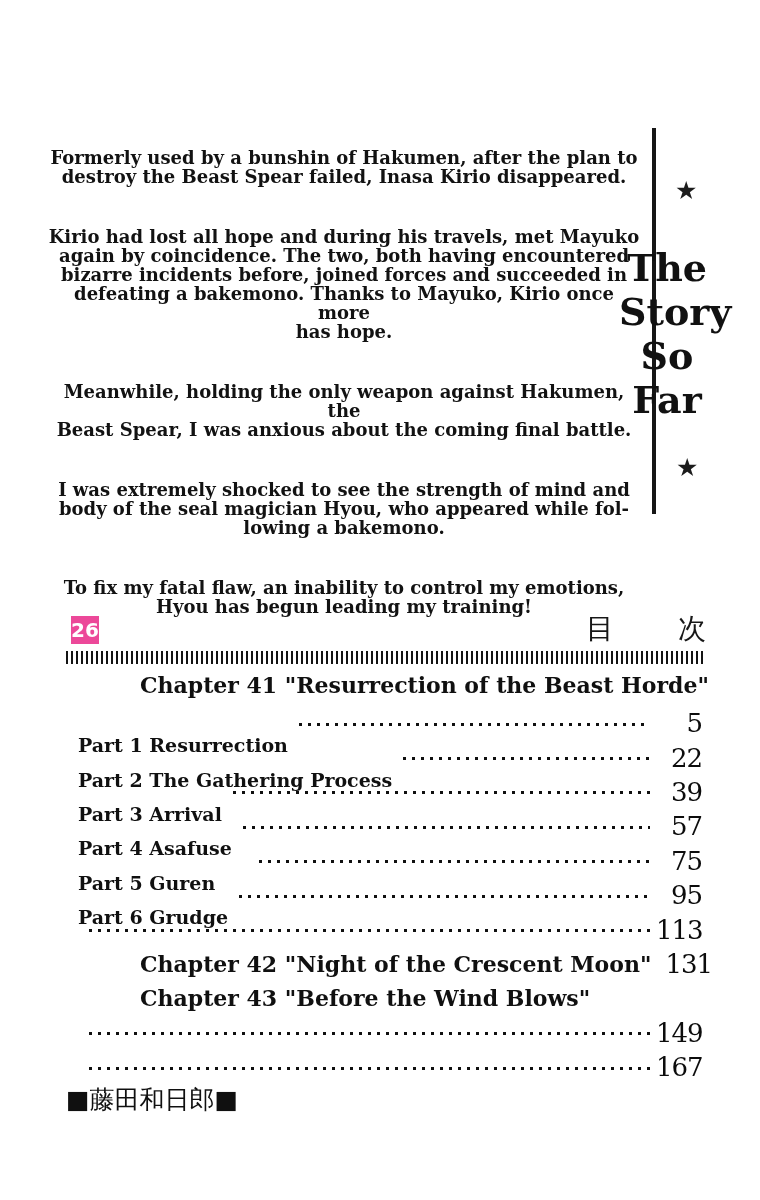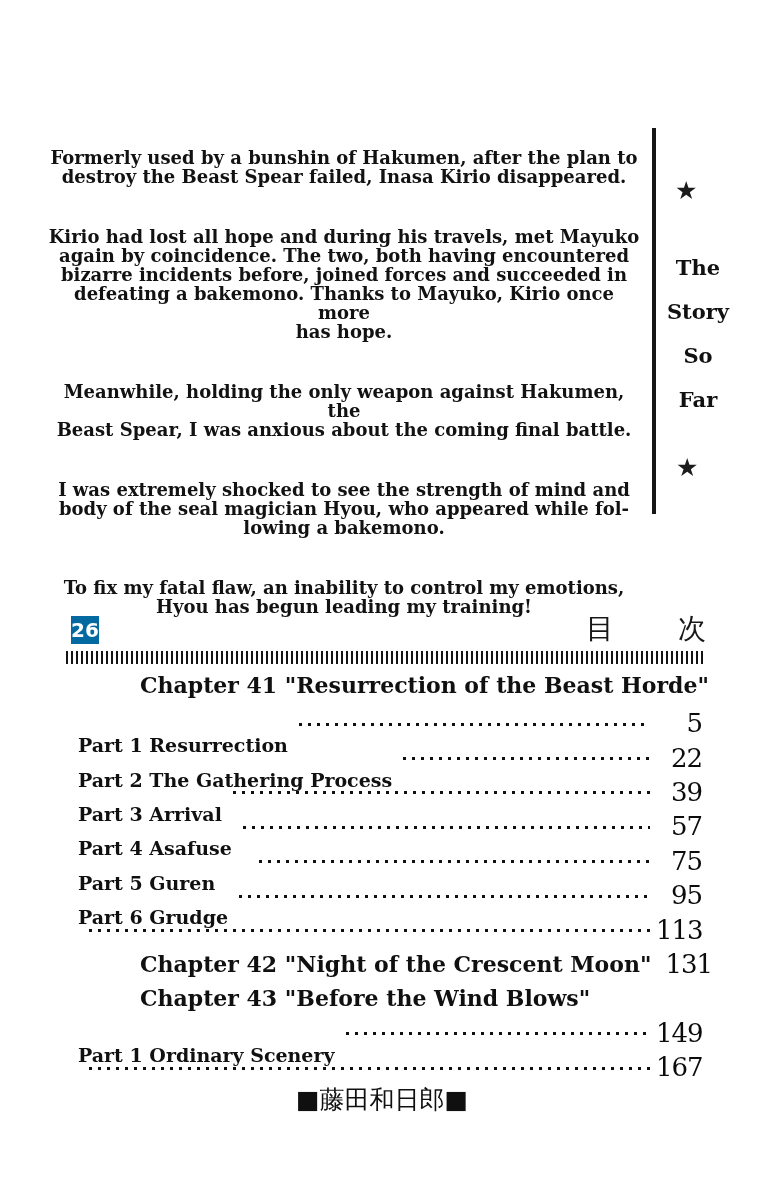--- a/index.html
+++ b/index.html
@@ -14,33 +14,33 @@
     text-align:center;font-family:"DejaVu Serif",serif;font-weight:bold;
     font-size:18px;line-height:19px;white-space:pre-line;color:#121212;
   }
   .story p{margin:0 0 22px 0;}
   
   .rule{position:absolute;left:652px;top:128px;width:4px;height:386px;background:#161616;}
   .star{position:absolute;font-family:"DejaVu Sans",sans-serif;font-size:25px;line-height:1;color:#1c1c1c;}
   .star-top{left:675px;top:178px;}
   .star-bottom{left:676px;top:455px;}
   .side-title{
-    position:absolute;left:650px;top:246px;width:96px;text-align:center;
-    font-family:"DejaVu Serif",serif;font-weight:bold;font-size:21px;line-height:44px;
+    position:absolute;left:619px;top:246px;width:96px;text-align:center;
+    font-family:"DejaVu Serif",serif;font-weight:bold;font-size:38px;line-height:44px;
     white-space:pre-line;color:#111;
   }
   
   .toc{position:absolute;left:66px;top:606px;width:640px;}
   .toc-header{display:flex;align-items:flex-end;height:40px;}
   .series{
     font-family:"DejaVu Sans",sans-serif;font-weight:500;font-size:26px;
     letter-spacing:1px;padding-left:21px;line-height:32px;color:#171717;
   }
   .vol-badge{
-    display:inline-block;width:28px;height:28px;background:#0369a1;color:#fff;
+    display:inline-block;width:28px;height:28px;background:#ec4899;color:#fff;
     font-family:"DejaVu Sans",sans-serif;font-weight:bold;font-size:20px;line-height:28px;
     text-align:center;margin-left:5px;margin-bottom:2px;
   }
   .contents{
     margin-left:auto;font-family:"DejaVu Sans",sans-serif;font-weight:500;
     font-size:28px;line-height:34px;letter-spacing:64px;margin-right:-64px;color:#171717;
   }
   .divider{
     height:13px;margin-top:5px;
     background:repeating-linear-gradient(90deg,#141414 0 2px,#ffffff 2px 5px);
@@ -55,21 +55,21 @@
   .leader{
     flex:1;height:5px;margin:2px 6px 0 8px;
     background-image:radial-gradient(circle,#101010 1.6px,rgba(0,0,0,0) 2px);
     background-size:9px 5px;background-repeat:repeat-x;background-position:left center;
   }
   .page{
     width:46px;text-align:right;font-family:"DejaVu Serif",serif;
     font-size:26px;letter-spacing:-1px;color:#0c0c0c;
   }
   .author{
-    margin-top:2px;text-align:center;padding-right:8px;
+    margin-top:2px;text-align:left;padding-right:8px;
     font-family:"DejaVu Sans",sans-serif;font-weight:500;font-size:25px;line-height:28px;color:#101010;
   }
 </style>
 </head>
 <body>
 
 <div>
 
   <div class="story">
     <p>Formerly used by a bunshin of Hakumen, after the plan to
@@ -154,21 +154,20 @@
       <span class="clabel">Chapter 42 "Night of the Crescent Moon"</span>
       <span class="leader"></span>
       <span class="page">131</span>
     </div>
 
     <div class="row indent">
       <span class="clabel">Chapter 43 "Before the Wind Blows"</span>
     </div>
 
     <div class="row">
-      <span class="plabel">Part 1 Ordinary Scenery</span>
       <span class="leader"></span>
       <span class="page">149</span>
     </div>
 
     <div class="row">
       <span class="leader"></span>
       <span class="page">167</span>
     </div>
 
     <div class="author">■藤田和日郎■</div>

